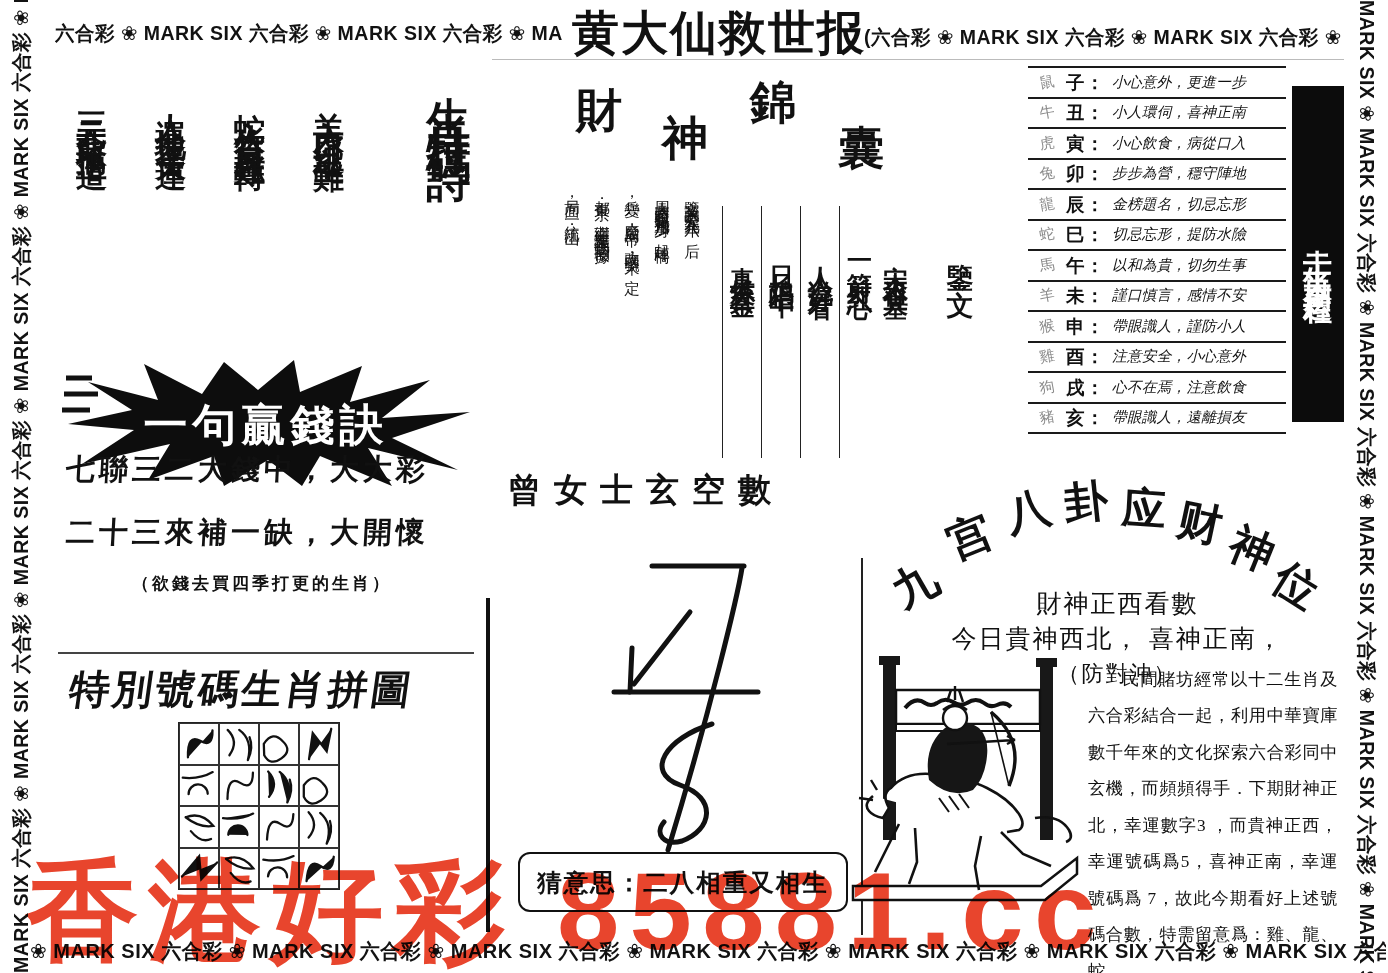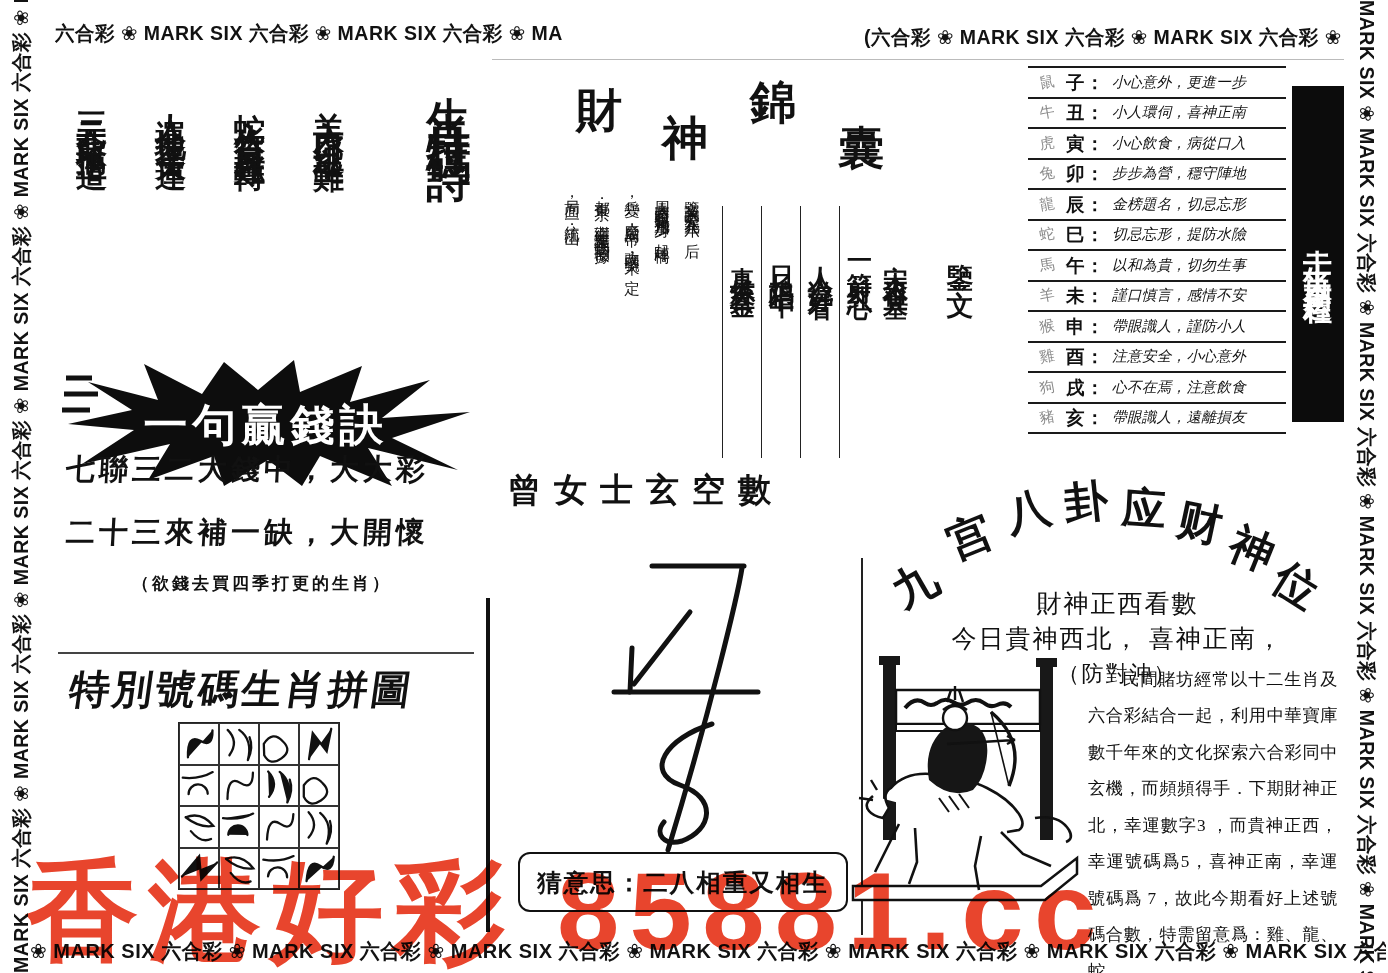--- a/index.html
+++ b/index.html
@@ -106,20 +106,21 @@
   #watermark{left:26px;top:838px;font-family:"Liberation Sans","DejaVu Sans",sans-serif;
              font-weight:700;font-size:110px;letter-spacing:10px;white-space:nowrap;
              mix-blend-mode:multiply;z-index:50;transform:scaleX(1.02);transform-origin:left}
 </style>
 </head>
 <body>
 
 <div id="page">
 
   <div class="abs strip" id="strip-top-left">六合彩 ❀ MARK SIX 六合彩 ❀ MARK SIX 六合彩 ❀ MARK SIX 六合彩 ❀ MARK S</div>
+  <div class="abs" id="masthead">黄大仙救世报</div>
   <div class="abs strip" id="strip-top-right">(六合彩 ❀ MARK SIX 六合彩 ❀ MARK SIX 六合彩 ❀ MARK SIX 六合彩 ❀ MARK SIX</div>
   <div class="abs strip" id="strip-bottom">❀ MARK SIX 六合彩 ❀ MARK SIX 六合彩 ❀ MARK SIX 六合彩 ❀ MARK SIX 六合彩 ❀ MARK SIX 六合彩 ❀ MARK SIX 六合彩 ❀ MARK SIX 六合彩 ❀ MARK SIX 六合彩</div>
   <div class="abs strip" id="strip-left">MARK SIX 六合彩 ❀ MARK SIX 六合彩 ❀ MARK SIX 六合彩 ❀ MARK SIX 六合彩 ❀ MARK SIX 六合彩 ❀ MARK SIX 六合彩 ❀ MARK SIX 六合彩</div>
   <div class="abs strip" id="strip-right">MARK SIX ❀ MARK SIX 六合彩 ❀ MARK SIX 六合彩 ❀ MARK SIX 六合彩 ❀ MARK SIX 六合彩 ❀ MARK SIX 六合彩 ❀ MARK SIX 六合彩</div>
   <div class="abs hairline" id="hairline-top"></div>
 
   <div class="abs" id="poem">
     <div class="p-title">生肖特碼詩</div>
   <div class="v-col">羊入虎口逃生難</div>
       <div class="v-col">蛇入竹筒身難轉</div>

